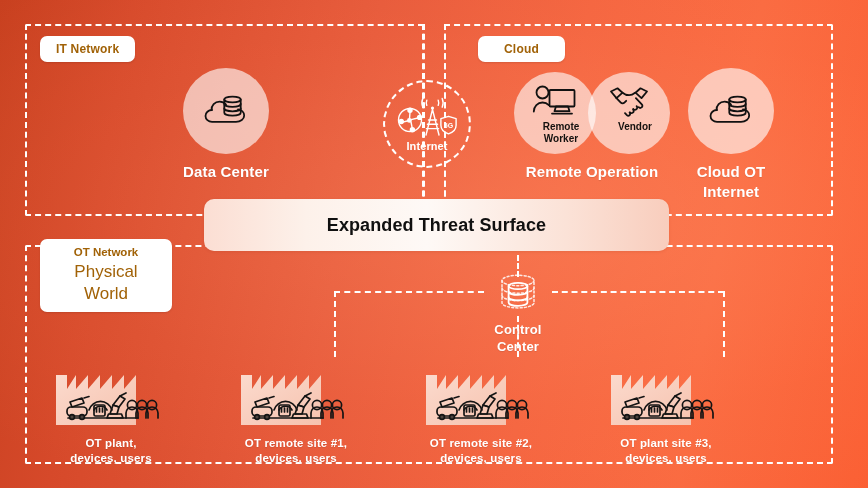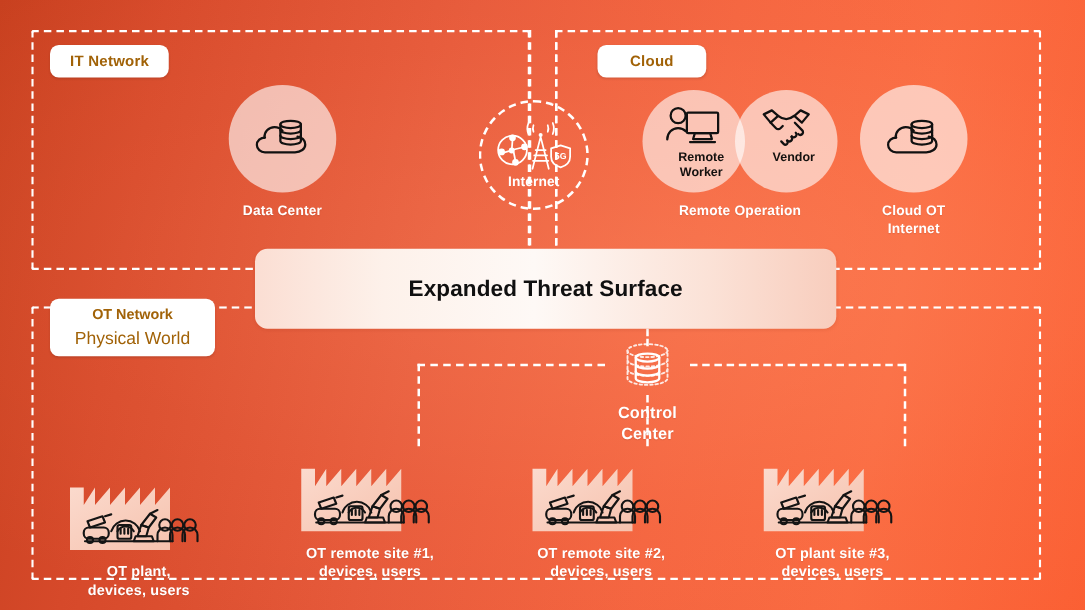--- a/index.html
+++ b/index.html
@@ -31,33 +31,33 @@
   .zone-label{
     position:absolute;background:#ffffff;border-radius:7px;
     color:#a16207;text-align:center;
     box-shadow:0 1px 2px rgba(0,0,0,.12);
     z-index:6;
   }
   #label-it   {left:40px;  top:36px; padding:6px 16px; font-size:12px; font-weight:bold; letter-spacing:.2px;}
   #label-cloud{left:462px; top:36px; padding:6px 26px; font-size:12px; font-weight:bold; letter-spacing:.2px;margin-left:16px;}
   #label-ot   {left:40px;  top:239px; padding:6px 14px; width:104px; line-height:1.35;}
   #label-ot .l1{font-size:11.5px;font-weight:bold;display:block;}
-  #label-ot .l2{font-size:14px;font-weight:normal;display:block;}
+  #label-ot .l2{font-size:17px;font-weight:normal;display:block;}
 
   
   .node{position:absolute;text-align:center;z-index:4;}
   .circle{
     border-radius:50%;
     background:rgba(255,255,255,.62);
     display:flex;align-items:center;justify-content:center;
     margin:0 auto;
   }
   .cap{
     color:#ffffff;font-weight:bold;line-height:1.3;
-    margin-top:8px;font-size:11px;letter-spacing:.15px;
+    margin-top:8px;font-size:15px;letter-spacing:.15px;
     text-shadow:0 1px 1px rgba(0,0,0,.10);
   }
 
   
   #node-datacenter{left:181px;top:68px;width:90px;}
   #node-datacenter .circle{width:86px;height:86px;}
   
   #node-cloudot{left:686px;top:68px;width:90px;}
   #node-cloudot .circle{width:86px;height:86px;}
 
@@ -86,21 +86,21 @@
   .twin .tc.left{left:0;}
   .twin .tc.right{left:74px;}
   .twin .tc .glyph{margin-top:12px;height:34px;display:flex;align-items:center;justify-content:center;}
   .twin .tc .sub{
     color:#14110f;font-size:10px;font-weight:bold;line-height:1.2;margin-top:3px;text-align:center;margin-left:12px;
   }
   #node-remoteop .cap{margin-top:8px;}
 
   
   #banner{
-    position:absolute;left:204px;top:199px;width:465px;height:64px;
+    position:absolute;left:204px;top:199px;width:465px;height:52px;
     border-radius:10px;
     background:linear-gradient(90deg,#fbded3 0%, #fdf1ea 22%, #fef9f6 48%, #fbe2d7 78%, #f8cdbd 100%);
     z-index:9;display:flex;flex-direction:column;align-items:center;justify-content:center;
     box-shadow:0 1px 3px rgba(120,40,20,.12);
   }
   #banner .t1{font-size:18px;font-weight:bold;color:#101010;letter-spacing:.1px;line-height:1.15;}
   #banner .t2{font-size:16px;font-weight:normal;color:#101010;letter-spacing:.1px;line-height:1.25;}
 
   
   .vline{position:absolute;width:0;border-left:2px dashed #ffffff;z-index:3;}
@@ -112,21 +112,21 @@
   #node-control .cap{margin-top:6px;font-size:13px;}
 
   
   .plant{position:absolute;width:164px;text-align:center;z-index:4;}
   .plant .art{
     width:123px;height:72px;margin:0 auto;
     display:flex;align-items:flex-end;justify-content:center;
     position:relative;
   }
   .plant .cap{margin-top:7px;font-size:11.5px;}
-  #plant0{left:29px; top:372px;}
+  #plant0{left:29px; top:357px;}
   #plant1{left:214px;top:357px;}
   #plant2{left:399px;top:357px;}
   #plant3{left:584px;top:357px;}
 </style>
 </head>
 <body>
 
 <div id="stage">
 
   <div class="zone" id="zone-it"></div>

